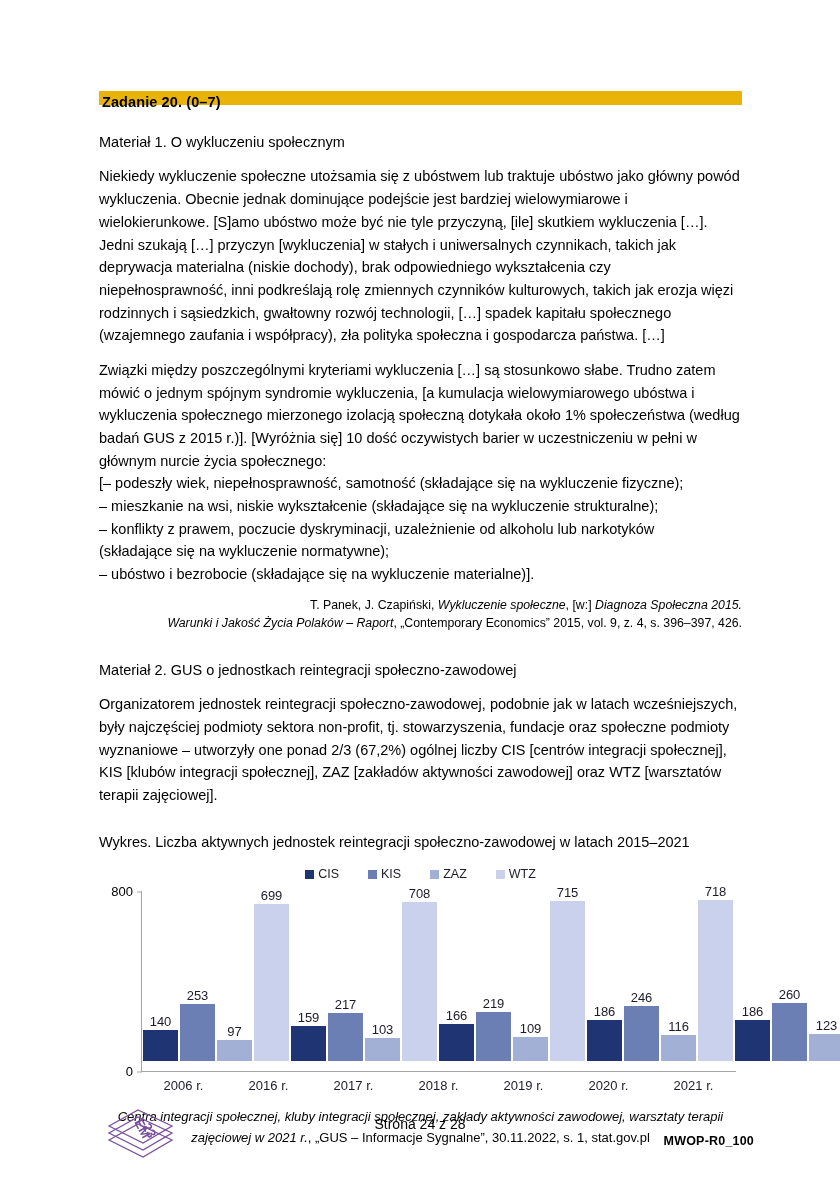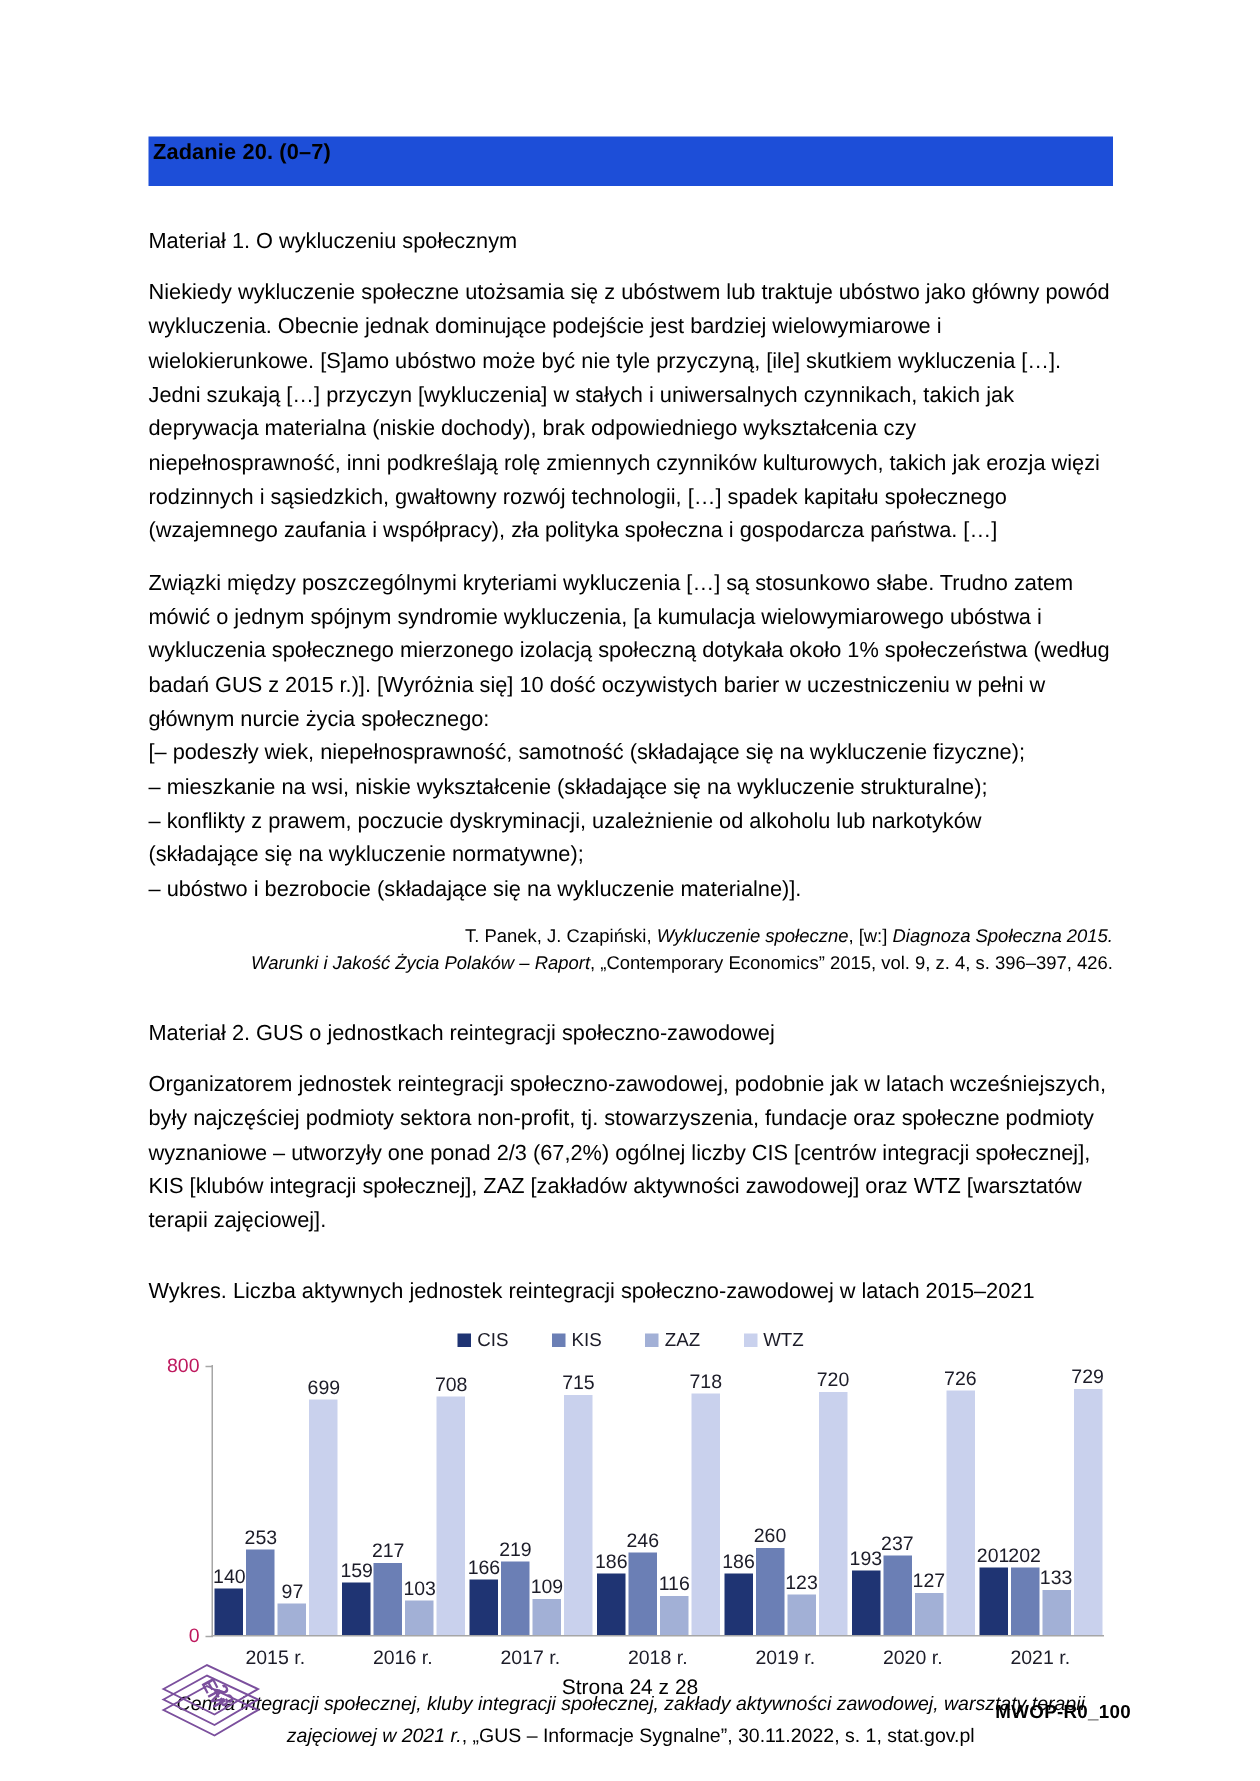--- a/index.html
+++ b/index.html
@@ -23,22 +23,22 @@
   }
   .content {
     position: absolute;
     left: 99px;
     top: 91px;
     width: 643px;
   }
 
   
   .task-band {
-    background: #1d4ed8;
-    height: 33px;
+    background: #eab308;
+    height: 14px;
     line-height: 23px;
     padding-left: 3px;
     box-sizing: border-box;
     font-size: 14.5px;
     font-weight: bold;
     letter-spacing: 0.1px;
   }
 
   
   .mat-head {
@@ -108,21 +108,21 @@
     border-left: 1.5px solid #a6a6a6;
     border-bottom: 1.5px solid #a6a6a6;
     box-sizing: content-box;
   }
   .ytick {
     position: absolute;
     right: 100%;
     transform: translateY(-50%);
     padding-right: 9px;
     font-size: 13px;
-    color: #be185d;
+    color: #000000;
     white-space: nowrap;
   }
   .ytick::after {
     content: "";
     position: absolute;
     right: 0;
     top: 50%;
     width: 5px;
     height: 1.5px;
     background: #a6a6a6;
@@ -139,21 +139,22 @@
     height: 100%;
     display: flex;
     align-items: flex-end;
     justify-content: center;
     gap: 0px;
     position: relative;
   }
   .bar {
     position: relative;
     width: 19px;
-    margin: 0 1px;
+    margin: 10px 1px;
+    padding-left: 16px;
   }
   .bar .vlabel {
     position: absolute;
     bottom: 100%;
     left: 50%;
     transform: translateX(-50%);
     font-size: 13px;
     color: #1c1c28;
     margin-bottom: 1px;
     white-space: nowrap;
@@ -361,21 +362,21 @@
               </div>
               <div class="bar" style="height: 91.125%; background: rgb(201, 209, 237);">
                 <span class="vlabel">729</span>
               </div>
             </div>
           </div>
       <div class="ytick" style="top: 100%;">0</div>
           <div class="ytick" style="top: 0%;">800</div>
         </div>
       <div class="xlabels">
-          <div class="xlabel">2015 r.</div>
+          <div class="xlabel">2006 r.</div>
           <div class="xlabel">2016 r.</div>
           <div class="xlabel">2017 r.</div>
           <div class="xlabel">2018 r.</div>
           <div class="xlabel">2019 r.</div>
           <div class="xlabel">2020 r.</div>
           <div class="xlabel">2021 r.</div>
         </div>
     </div>
 
     <div class="chart-source">

